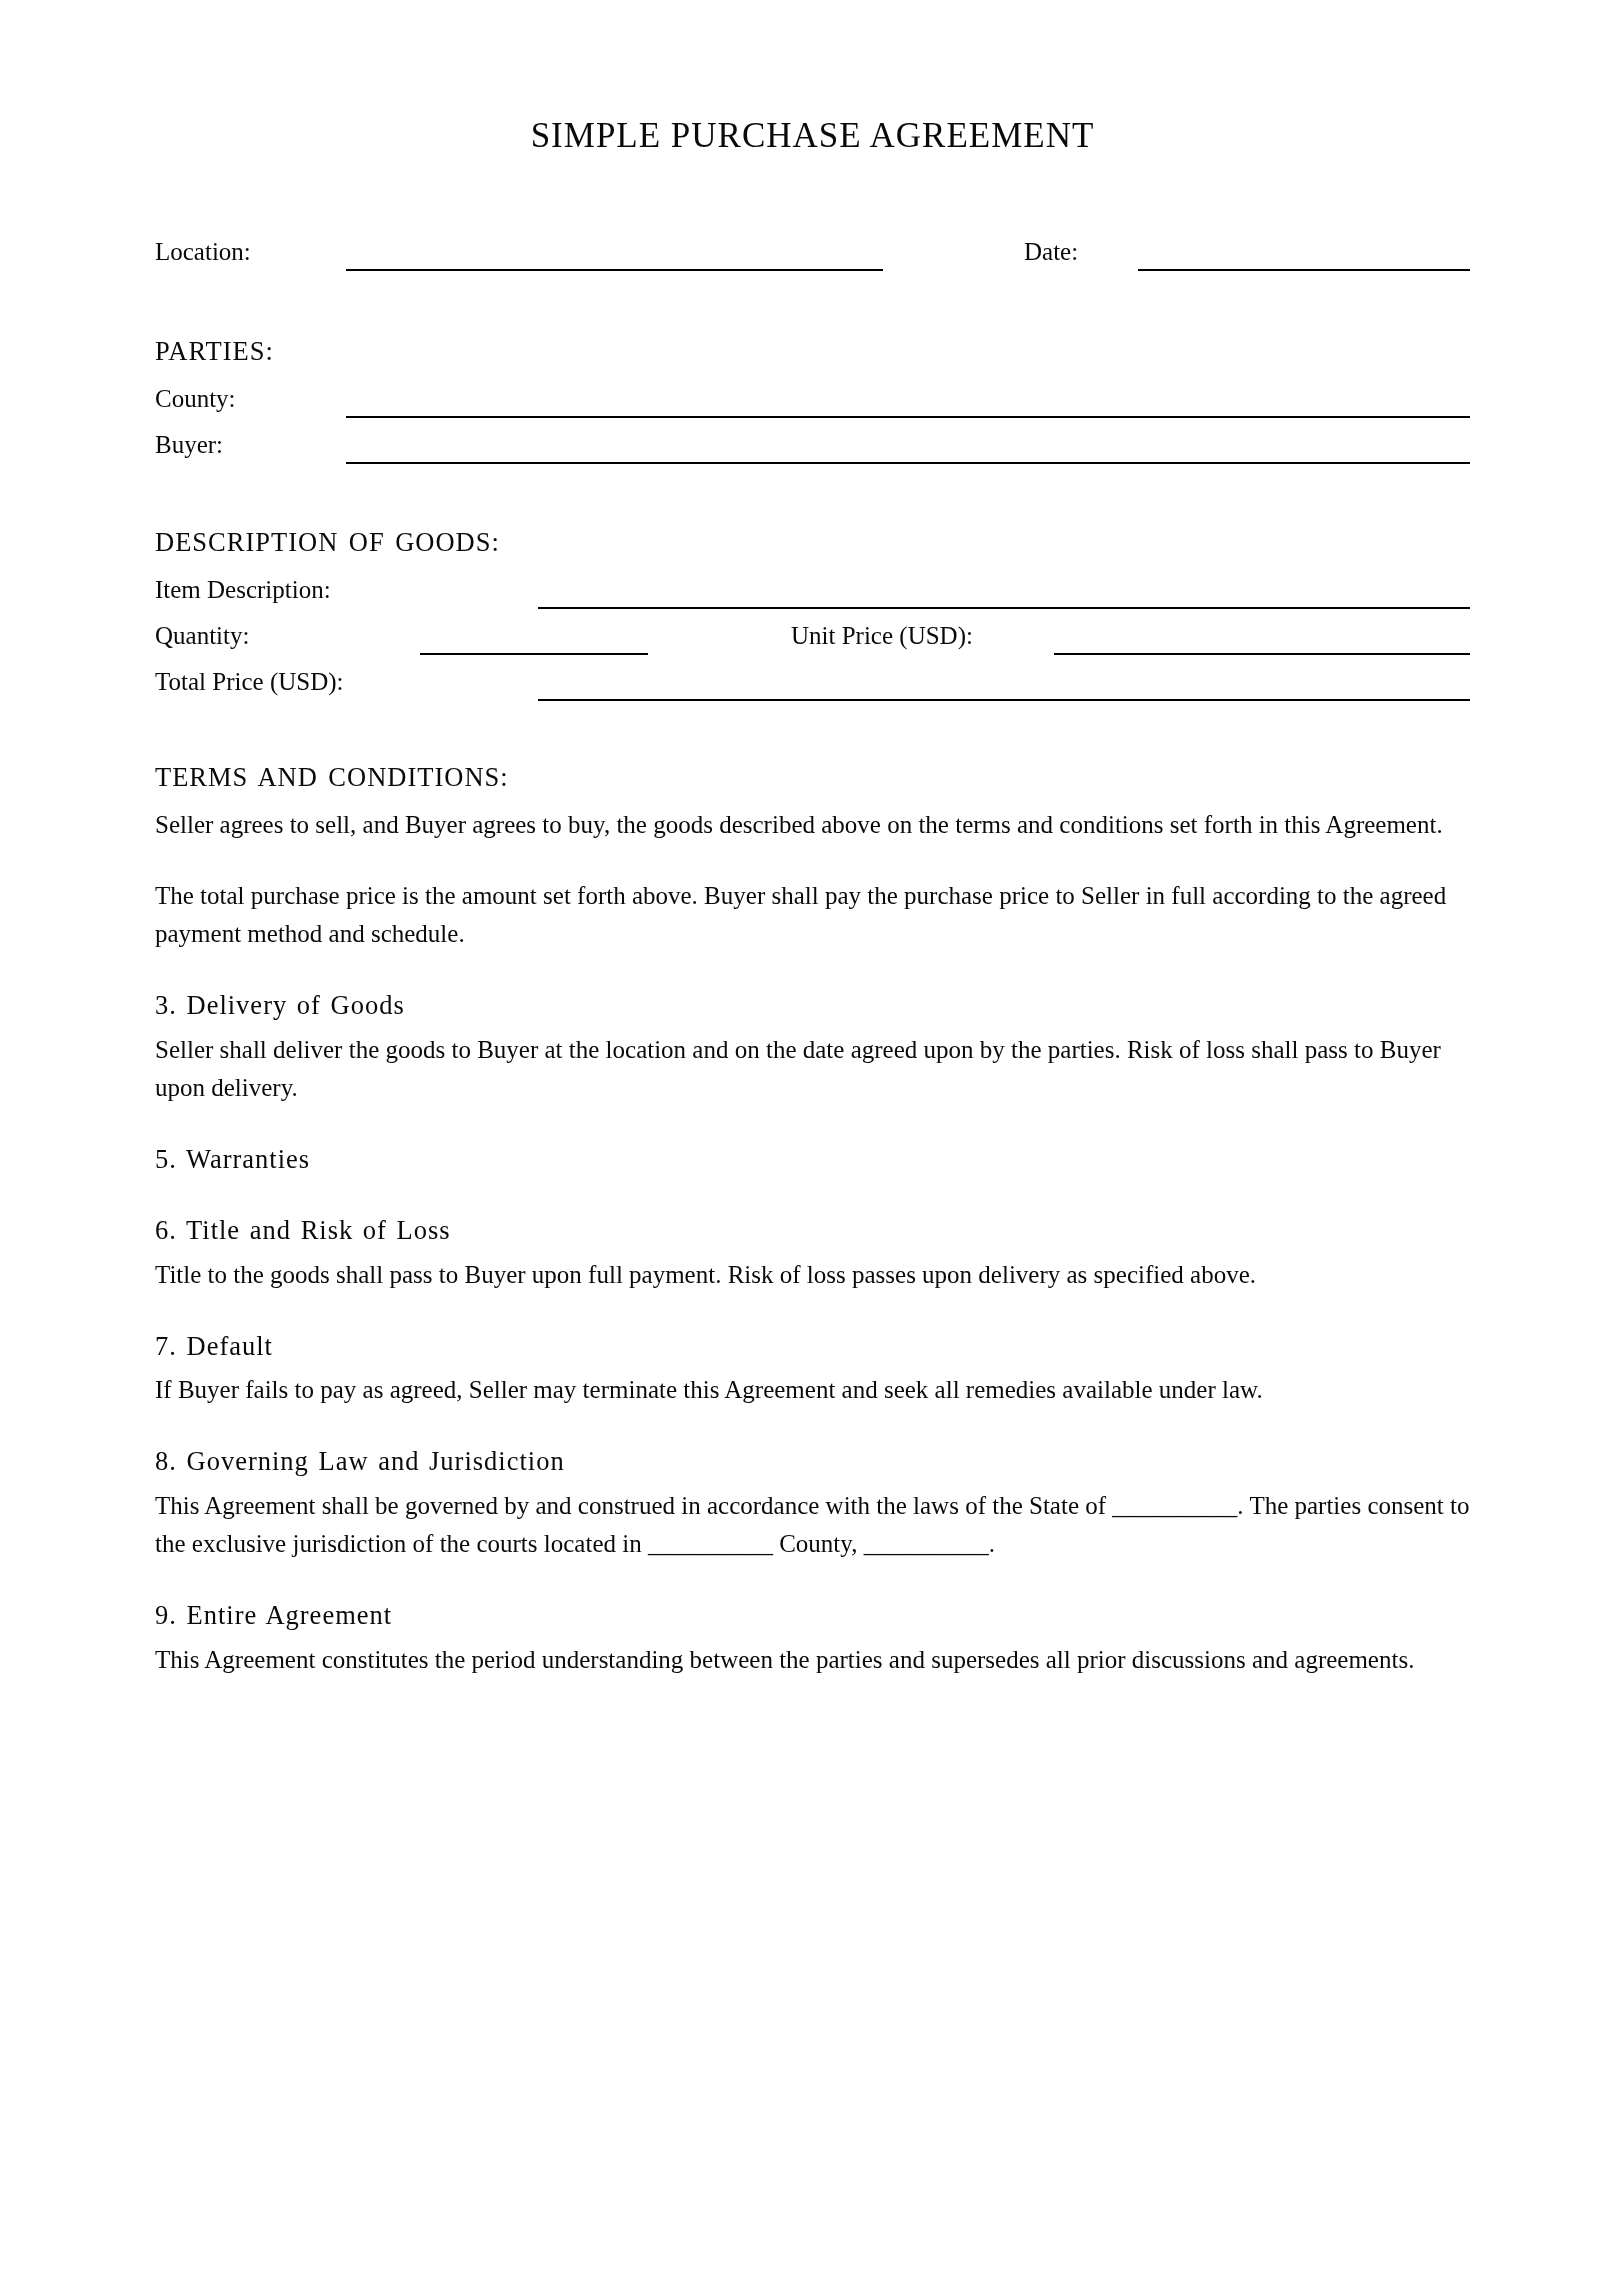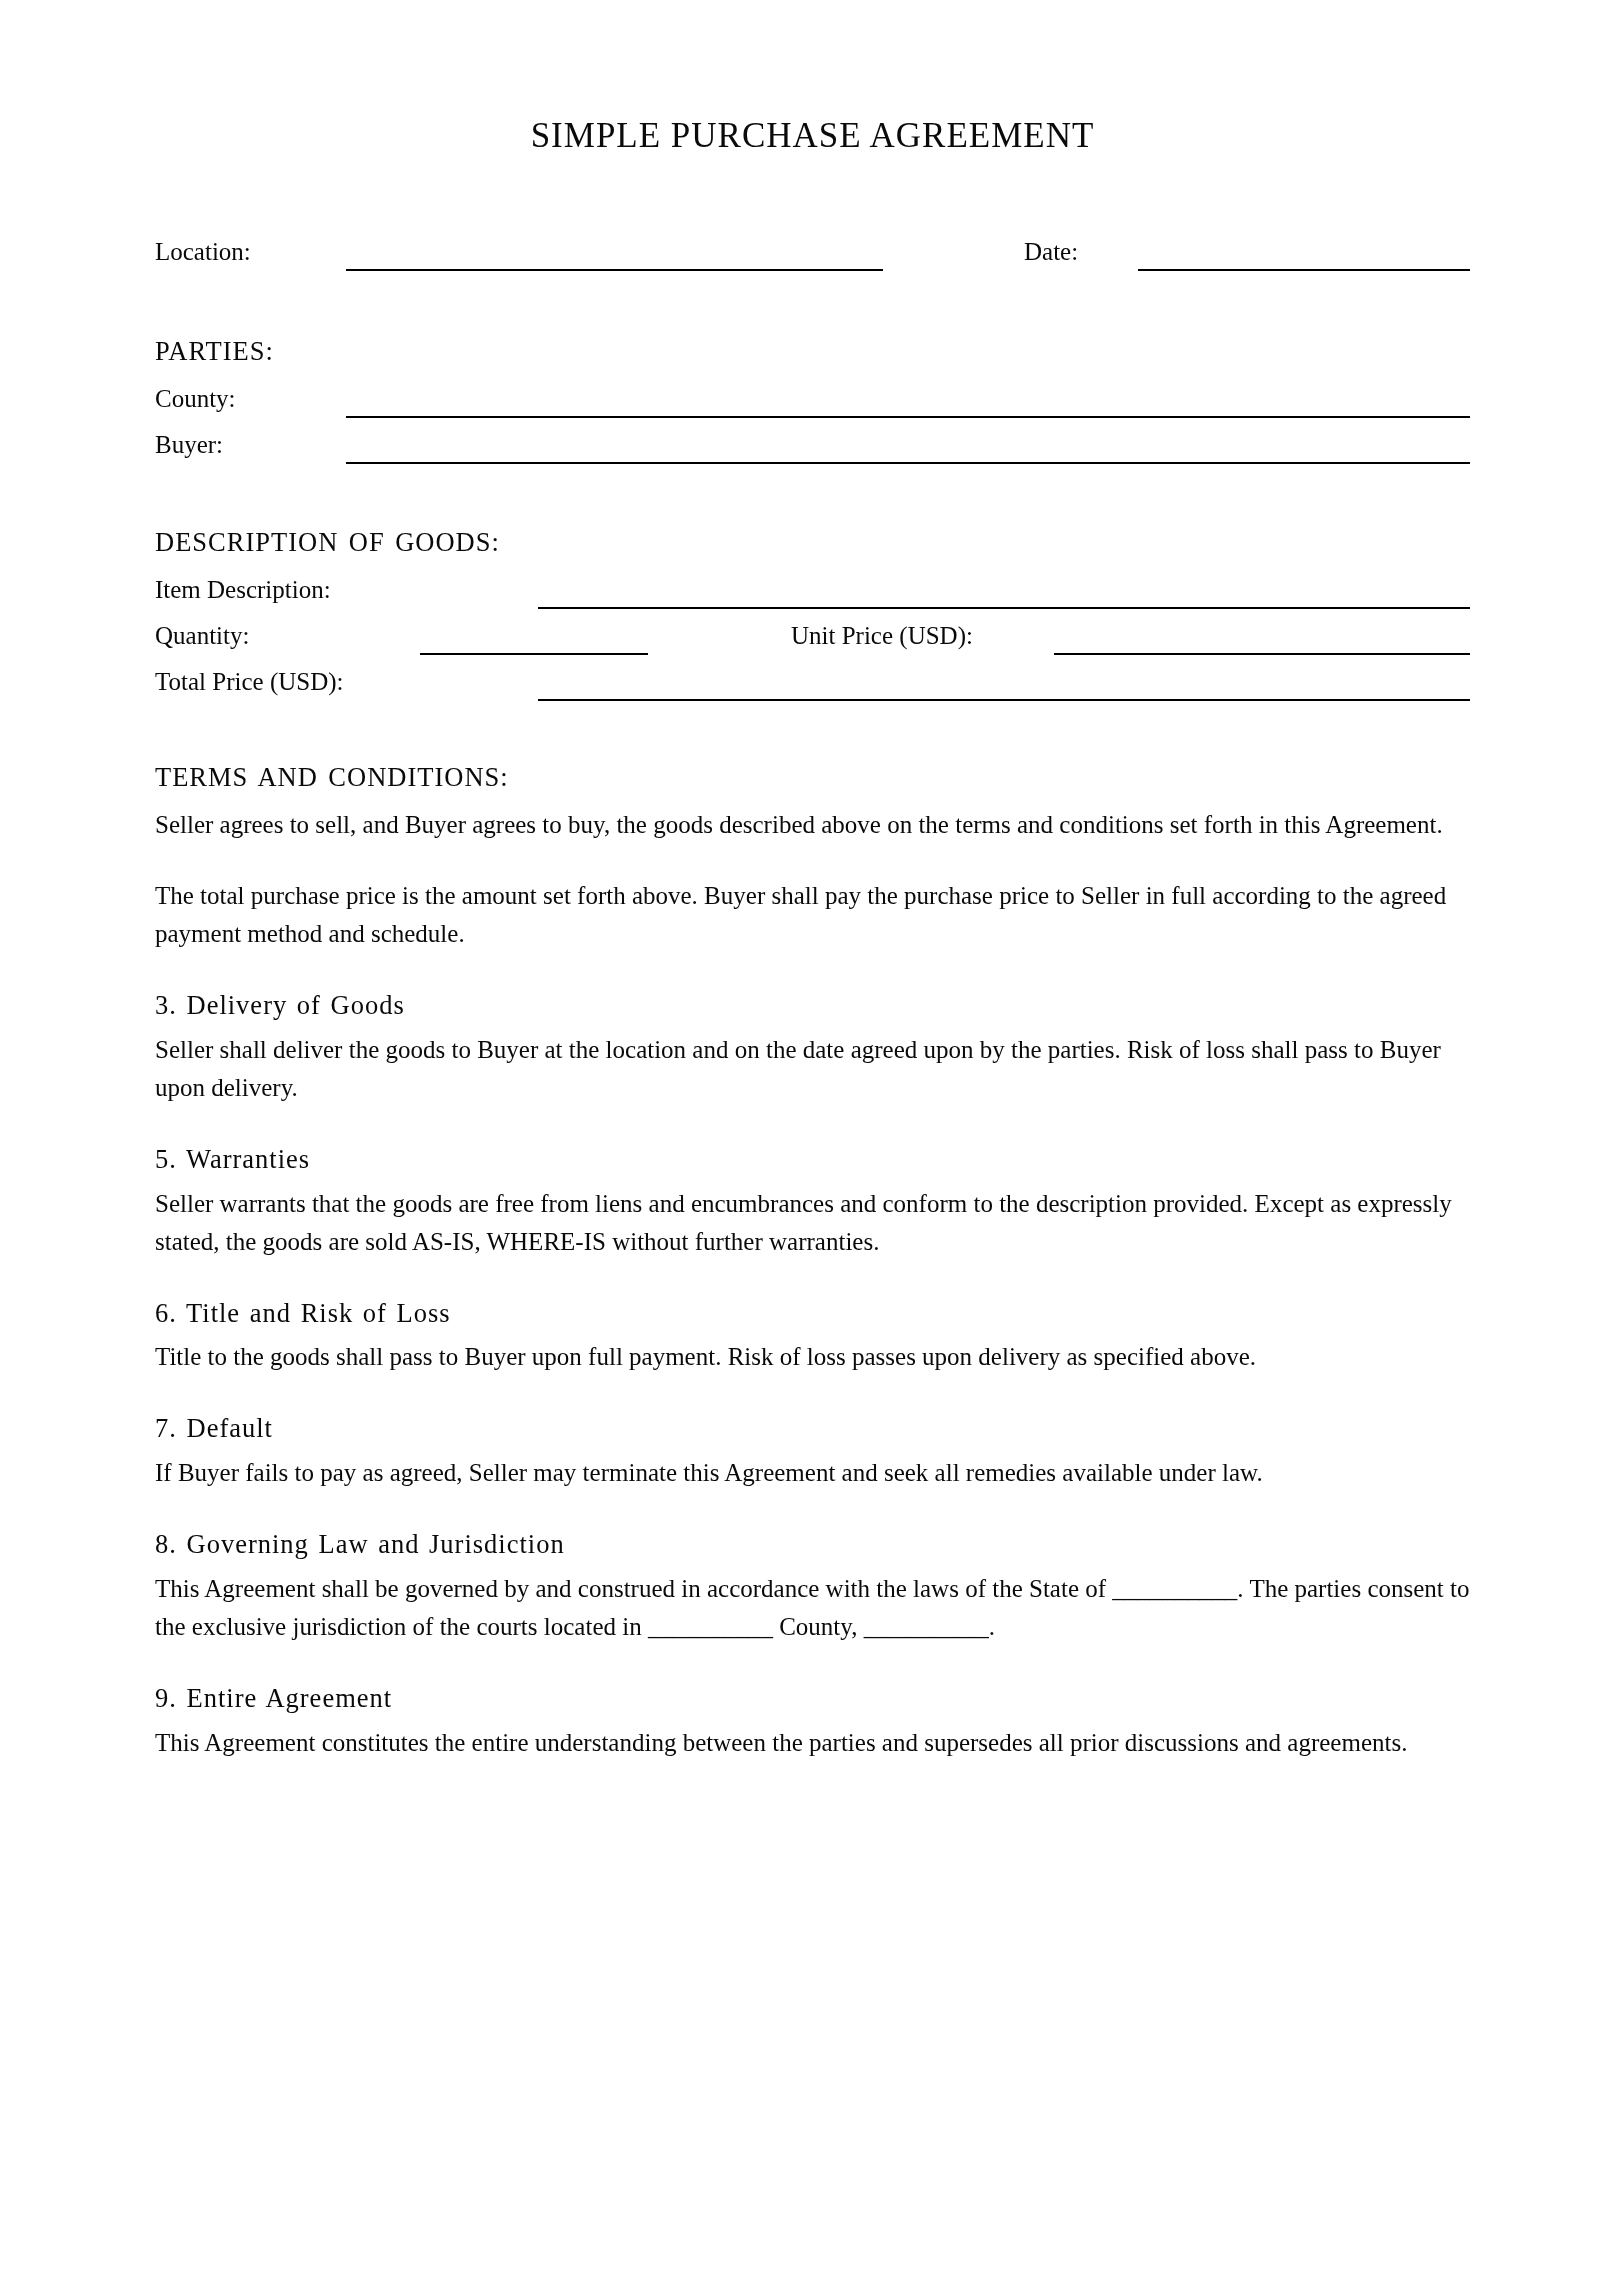--- a/index.html
+++ b/index.html
@@ -117,37 +117,36 @@
   </div>
 
   <div class="section">
     <div class="section-heading">3. Delivery of Goods</div>
     <div class="section-body">Seller shall deliver the goods to Buyer at the location and on the date agreed upon by the parties. Risk of loss shall pass to Buyer upon delivery.</div>
   </div>
 
 
   <div class="section">
     <div class="section-heading">5. Warranties</div>
-    <div class="section-body">Seller warrants that the goods are free from liens and encumbrances and conform to the description provided. Except as expressly stated, the goods are sold AS-IS, WHERE-IS without further warranties.</div>
   </div>
 
   <div class="section">
     <div class="section-heading">6. Title and Risk of Loss</div>
     <div class="section-body">Title to the goods shall pass to Buyer upon full payment. Risk of loss passes upon delivery as specified above.</div>
   </div>
 
   <div class="section">
     <div class="section-heading">7. Default</div>
     <div class="section-body">If Buyer fails to pay as agreed, Seller may terminate this Agreement and seek all remedies available under law.</div>
   </div>
 
   <div class="section">
     <div class="section-heading">8. Governing Law and Jurisdiction</div>
     <div class="section-body">This Agreement shall be governed by and construed in accordance with the laws of the State of __________. The parties consent to the exclusive jurisdiction of the courts located in __________ County, __________.</div>
   </div>
 
   <div class="section">
     <div class="section-heading">9. Entire Agreement</div>
-    <div class="section-body">This Agreement constitutes the entire understanding between the parties and supersedes all prior discussions and agreements.</div>
+    <div class="section-body">This Agreement constitutes the period understanding between the parties and supersedes all prior discussions and agreements.</div>
   </div>
 
 </div>
 
 
 </body></html>

